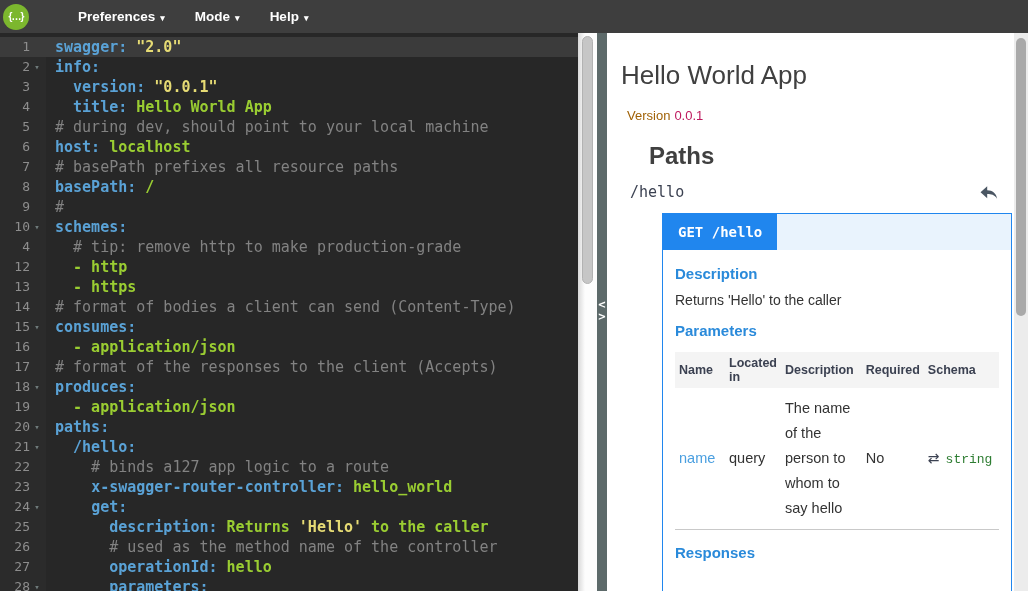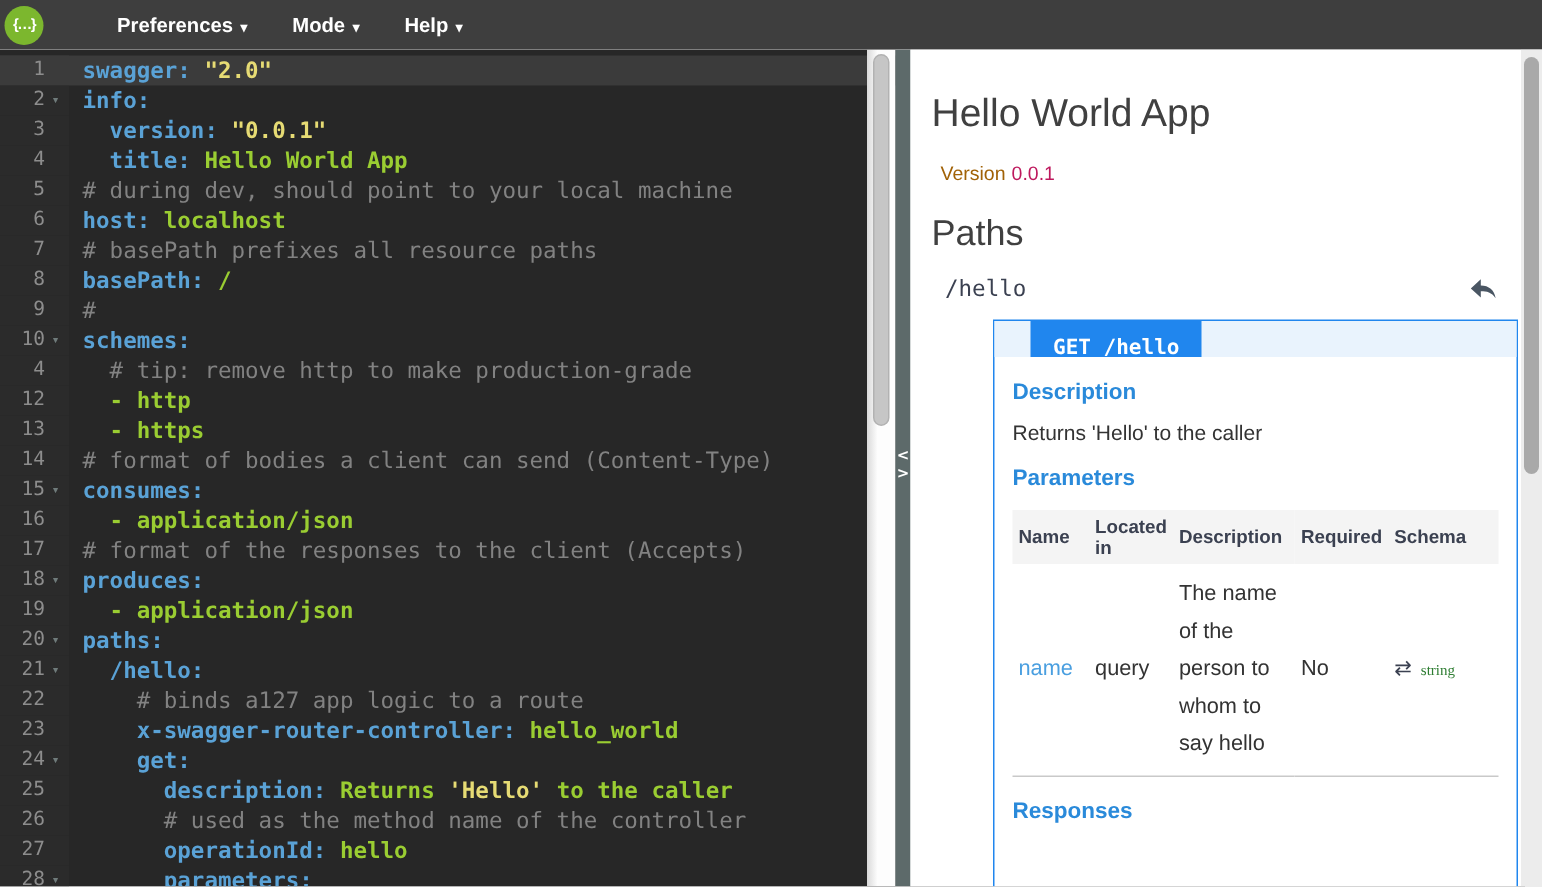--- a/index.html
+++ b/index.html
@@ -52,45 +52,45 @@
   .chev{color:#fff;font-size:10px;font-weight:bold;line-height:11px;cursor:pointer;
     font-family:"DejaVu Sans",sans-serif;}
 
   
   .preview{flex:1;background:#fff;position:relative;overflow:hidden;color:#3b4151;}
   .pv-inner{padding:27px 26px 0 14px;}
   .api-title{font-size:26px;font-weight:400;color:#404040;}
   .version-row{margin:17px 0 0 6px;font-size:13px;}
   .vlabel{font-weight:normal;color:#a16207;}
   .vval{color:#be185d;margin-left:4px;}
-  .paths-heading{font-size:24px;font-weight:400;color:#404040;margin-top:19px;}
+  .paths-heading{font-size:24px;font-weight:700;color:#404040;margin-top:19px;margin-left:28px;}
   .path-row{margin:13px 0 0 9px;display:flex;align-items:center;justify-content:center;}
   .path-name{font-family:"DejaVu Sans Mono",monospace;font-size:15px;color:#3b4151;cursor:pointer;}
   .jump-icon{margin-left:auto;margin-right:4px;cursor:pointer;display:flex;align-items:center;}
 
   .op-panel{margin:12px 0 0 41px;width:350px;border:1px solid var(--accent-blue);
     min-height:420px;background:#fff;}
-  .op-tabs{background:var(--tabstrip-blue);height:24px;display:flex;padding-left:24px;}
+  .op-tabs{background:var(--tabstrip-blue);height:36px;display:flex;}
   .op-tab{background:var(--accent-blue);color:#fff;font-family:"DejaVu Sans Mono",monospace;
     font-weight:bold;font-size:14px;line-height:36px;padding:0 15px;cursor:pointer;}
   .op-body{padding:13px 12px 60px 12px;}
   .sec-heading{color:var(--heading-blue);font-size:15px;font-weight:bold;margin:2px 0 10px;}
   .op-desc{font-size:14px;color:#333;margin-bottom:14px;}
   .param-table{width:100%;border-collapse:collapse;margin-top:13px;margin-bottom:12px;}
   .param-table thead tr{background:#f4f4f4;}
   .param-table th{font-size:12.5px;font-weight:bold;color:#3b4151;text-align:left;
     padding:4px 4px;vertical-align:middle;line-height:14px;}
   .param-table td{font-size:14.5px;color:#333;padding:8px 4px;vertical-align:middle;
     line-height:25px;}
   .param-table tbody tr{border-bottom:1px solid #c9c9c9;}
   .col-name{width:52px;} .col-loc{width:54px;} .col-desc{width:82px;}
   .col-req{width:62px;} .col-schema{width:76px;}
   td.cell-name{color:var(--link-blue);cursor:pointer;}
   .schema-icon{color:#3b4151;font-size:14px;margin-right:6px;font-family:"DejaVu Sans",sans-serif;}
-  .schema-type{font-family:Liberation Serif, serif;font-size:10px;
+  .schema-type{font-family:Liberation Mono, monospace;font-size:13px;
     color:var(--schema-green);}
   .responses-heading{margin-top:14px;}
 
   .pv-scrollbar{position:absolute;top:0;right:0;bottom:0;width:14px;background:#ececec;}
   .pv-thumb{position:absolute;left:2px;top:5px;width:10px;height:278px;border-radius:6px;
     background:#a9a9a9;}
 </style>
 </head>
 <body>
 

